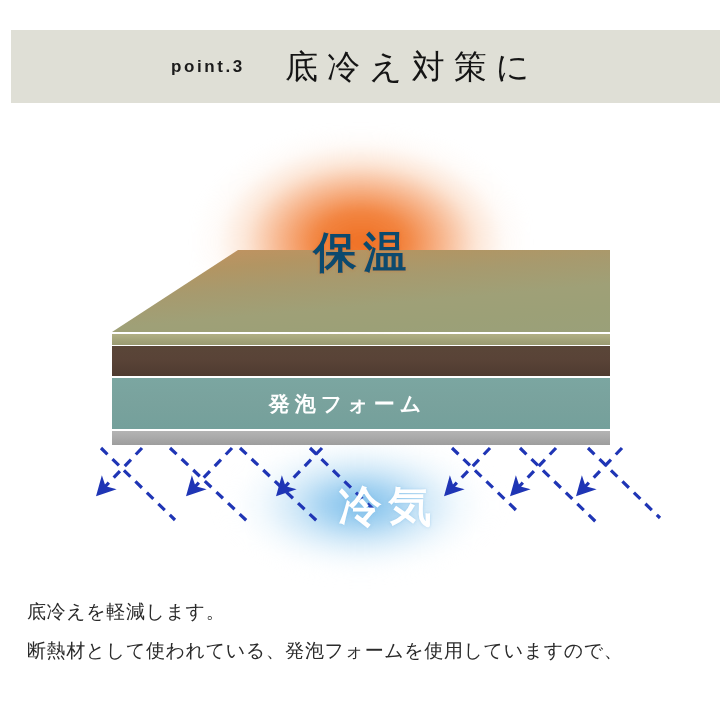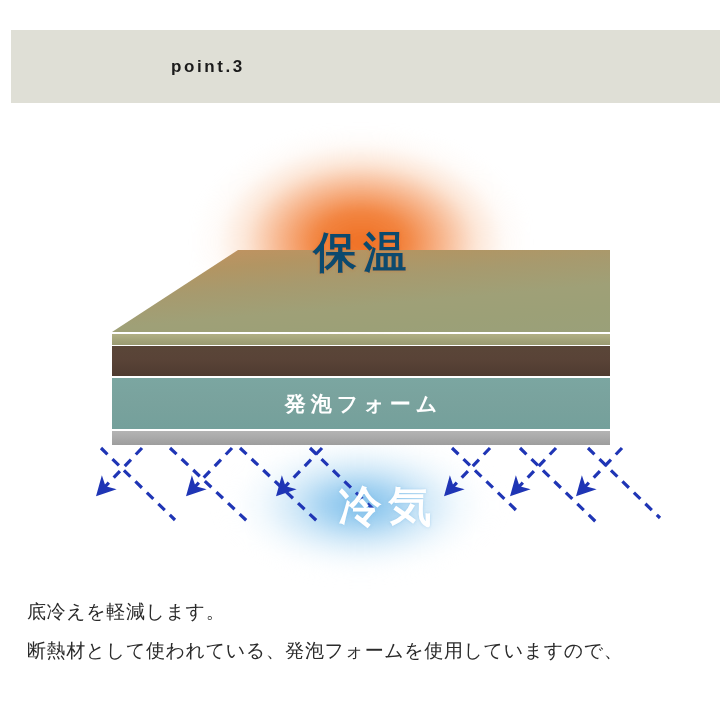--- a/index.html
+++ b/index.html
@@ -135,21 +135,21 @@
     position: absolute;
     left: 112px;
     top: 258px;
     width: 498px;
     height: 51px;
     background: linear-gradient(180deg, #7ba6a1 0%, #79a29d 50%, #74a09b 100%);
     z-index: 3;
   }
   #foam-label {
     position: absolute;
-    left: 112px;
+    left: 96px;
     top: 258px;
     width: 498px;
     height: 51px;
     display: flex;
     align-items: center;
     justify-content: center;
     font-family: "DejaVu Sans", "Liberation Sans", sans-serif;
     font-weight: bold;
     font-size: 21px;
     letter-spacing: 5px;
@@ -222,20 +222,21 @@
     letter-spacing: 0.6px;
     color: #2b2b2b;
   }
   .caption-line { white-space: nowrap; display: block; }
 </style>
 </head>
 <body>
 
 <div id="header-band">
   <span id="header-point">point.3</span>
+  <span id="header-title">底冷え対策に</span>
 </div>
 
 <div id="illustration">
 
   <div id="heat-glow"></div>
 
   <div id="cold-glow"></div>
 
   <div id="board">
     <div id="layer-top-face"></div>

